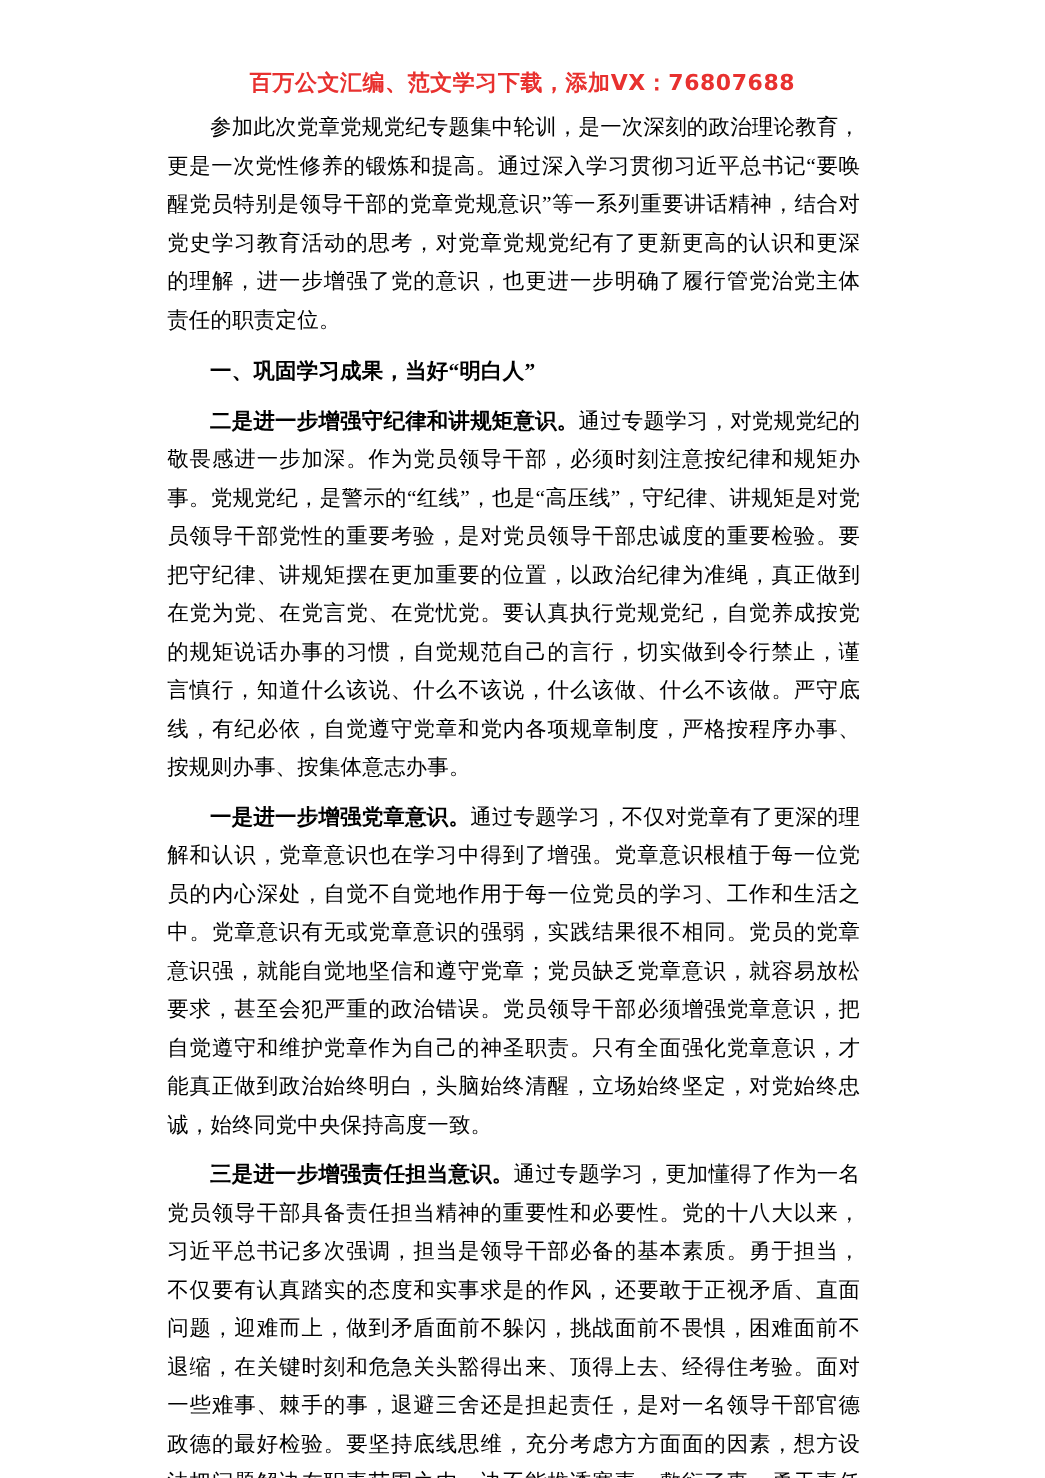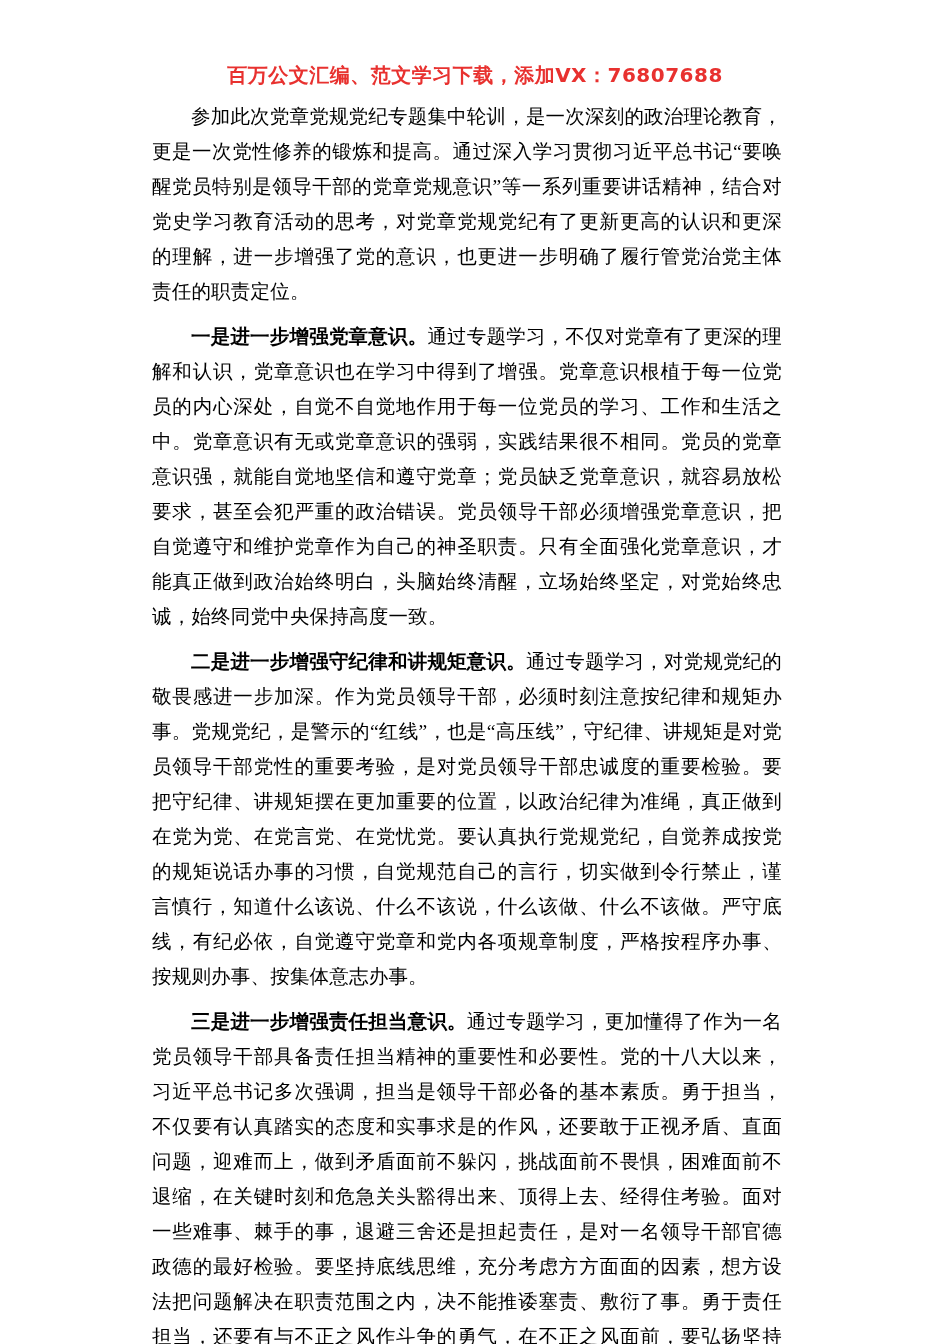--- a/index.html
+++ b/index.html
@@ -66,28 +66,31 @@
 <div class="page">
 
   <div class="banner">百万公文汇编、范文学习下载，添加VX：76807688</div>
 
   <div class="content">
 
     <p class="indent body-para">
       <span>参加此次党章党规党纪专题集中轮训，是一次深刻的政治理论教育，更是一次党性修养的锻炼和提高。通过深入学习贯彻习近平总书记“要唤醒党员特别是领导干部的党章党规意识”等一系列重要讲话精神，结合对党史学习教育活动的思考，对党章党规党纪有了更新更高的认识和更深的理解，进一步增强了党的意识，也更进一步明确了履行管党治党主体责任的职责定位。</span>
     </p>
 
+    <p class="heading">
+      <span>一、巩固学习成果，当好“明白人”</span>
+    </p>
 
 
     <p class="indent body-para">
-      <span class="lead">一是进一步增强党章意识。</span><span>通过专题学习，不仅对党章有了更深的理解和认识，党章意识也在学习中得到了增强。党章意识根植于每一位党员的内心深处，自觉不自觉地作用于每一位党员的学习、工作和生活之中。党章意识有无或党章意识的强弱，实践结果很不相同。党员的党章意识强，就能自觉地坚信和遵守党章；党员缺乏党章意识，就容易放松要求，甚至会犯严重的政治错误。党员领导干部必须增强党章意识，把自觉遵守和维护党章作为自己的神圣职责。只有全面强化党章意识，才能真正做到政治始终明白，头脑始终清醒，立场始终坚定，对党始终忠诚，始终同党中央保持高度一致。</span>
+      <span class="lead">二是进一步增强守纪律和讲规矩意识。</span><span>通过专题学习，对党规党纪的敬畏感进一步加深。作为党员领导干部，必须时刻注意按纪律和规矩办事。党规党纪，是警示的“红线”，也是“高压线”，守纪律、讲规矩是对党员领导干部党性的重要考验，是对党员领导干部忠诚度的重要检验。要把守纪律、讲规矩摆在更加重要的位置，以政治纪律为准绳，真正做到在党为党、在党言党、在党忧党。要认真执行党规党纪，自觉养成按党的规矩说话办事的习惯，自觉规范自己的言行，切实做到令行禁止，谨言慎行，知道什么该说、什么不该说，什么该做、什么不该做。严守底线，有纪必依，自觉遵守党章和党内各项规章制度，严格按程序办事、按规则办事、按集体意志办事。</span>
     </p>
 
     <p class="indent body-para">
-      <span class="lead">二是进一步增强守纪律和讲规矩意识。</span><span>通过专题学习，对党规党纪的敬畏感进一步加深。作为党员领导干部，必须时刻注意按纪律和规矩办事。党规党纪，是警示的“红线”，也是“高压线”，守纪律、讲规矩是对党员领导干部党性的重要考验，是对党员领导干部忠诚度的重要检验。要把守纪律、讲规矩摆在更加重要的位置，以政治纪律为准绳，真正做到在党为党、在党言党、在党忧党。要认真执行党规党纪，自觉养成按党的规矩说话办事的习惯，自觉规范自己的言行，切实做到令行禁止，谨言慎行，知道什么该说、什么不该说，什么该做、什么不该做。严守底线，有纪必依，自觉遵守党章和党内各项规章制度，严格按程序办事、按规则办事、按集体意志办事。</span>
+      <span class="lead">一是进一步增强党章意识。</span><span>通过专题学习，不仅对党章有了更深的理解和认识，党章意识也在学习中得到了增强。党章意识根植于每一位党员的内心深处，自觉不自觉地作用于每一位党员的学习、工作和生活之中。党章意识有无或党章意识的强弱，实践结果很不相同。党员的党章意识强，就能自觉地坚信和遵守党章；党员缺乏党章意识，就容易放松要求，甚至会犯严重的政治错误。党员领导干部必须增强党章意识，把自觉遵守和维护党章作为自己的神圣职责。只有全面强化党章意识，才能真正做到政治始终明白，头脑始终清醒，立场始终坚定，对党始终忠诚，始终同党中央保持高度一致。</span>
     </p>
 
     <p class="indent body-para">
       <span class="lead">三是进一步增强责任担当意识。</span><span>通过专题学习，更加懂得了作为一名党员领导干部具备责任担当精神的重要性和必要性。党的十八大以来，习近平总书记多次强调，担当是领导干部必备的基本素质。勇于担当，不仅要有认真踏实的态度和实事求是的作风，还要敢于正视矛盾、直面问题，迎难而上，做到矛盾面前不躲闪，挑战面前不畏惧，困难面前不退缩，在关键时刻和危急关头豁得出来、顶得上去、经得住考验。面对一些难事、棘手的事，退避三舍还是担起责任，是对一名领导干部官德政德的最好检验。要坚持底线思维，充分考虑方方面面的因素，想方设法把问题解决在职责范围之内，决不能推诿塞责、敷衍了事。勇于责任担当，还要有与不正之风作斗争的勇气，在不正之风面前，要弘扬坚持原则、敢抓敢管的底气，要敢唱黑脸、不怕得罪人，相信公道自在人心。</span>
     </p>
 
   </div>
 </div>
 
 </body></html>

